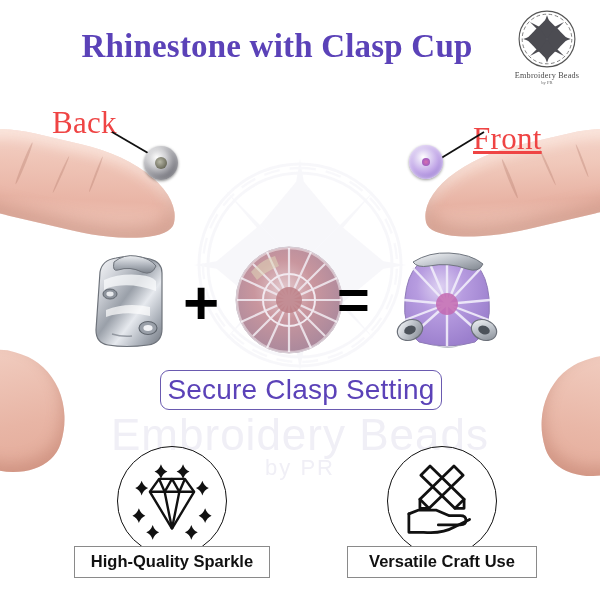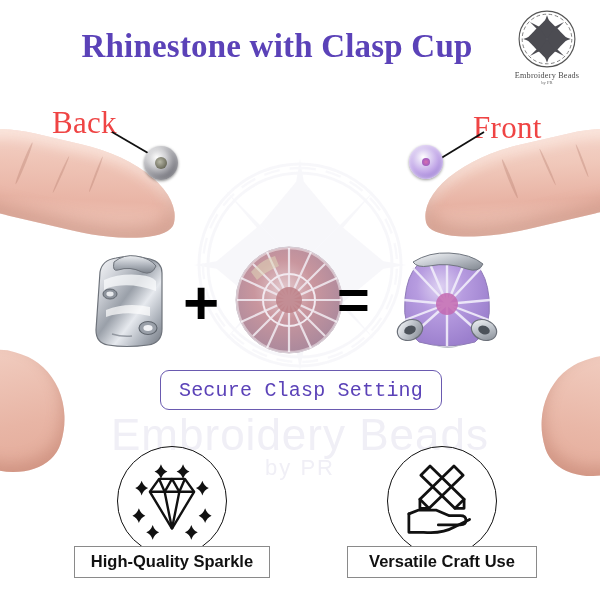--- a/index.html
+++ b/index.html
@@ -49,21 +49,21 @@
     box-shadow:inset 6px -8px 14px rgba(182,118,100,.4);
   }
   .crease{position:absolute;background:rgba(176,118,102,.33);border-radius:50%;}
 
   
   .callout-label{
     position:absolute;font-family:"Liberation Serif", serif;font-size:31px;
     color:#ef4444;letter-spacing:.3px;white-space:nowrap;
   }
   #label-back{left:52px;top:105px;}
-  #label-front{left:473px;top:110px;}
+  #label-front{left:473px;top:121px;text-decoration:underline;}
   .leader{position:absolute;overflow:visible;}
 
   
   .mini-bead{position:absolute;border-radius:50%;}
   #bead-back-mini{
     left:144px;top:146px;width:34px;height:34px;
     background:radial-gradient(circle at 38% 34%,#fdfdfd 0%,#cfcfd2 30%,#8e8e95 58%,#5e5e66 80%,#3b3b42 100%);
     box-shadow:0 1px 3px rgba(0,0,0,.45), inset 0 0 5px rgba(255,255,255,.55);
   }
   #bead-back-mini::after{
@@ -93,21 +93,21 @@
   
   #finished-bead{position:absolute;left:395px;top:248px;width:104px;height:104px;}
 
   
   #secure-box{
     position:absolute;left:160px;top:370px;width:282px;height:40px;
     border:1.6px solid #6a5ab0;border-radius:9px;background:rgba(255,255,255,.35);
     display:flex;align-items:center;justify-content:center;box-sizing:border-box;
   }
   #secure-box .txt{
-    font-family:Liberation Mono, monospace;font-size:20px;color:#5b42b8;letter-spacing:.2px;
+    font-family:Liberation Sans, sans-serif;font-size:28px;color:#5b42b8;letter-spacing:.2px;
   }
 
   
   #page-title{
     position:absolute;left:0;top:28px;width:600px;text-align:center;
     font-family:"Liberation Serif", serif;font-weight:700;font-size:33px;
     color:#5b42b8;letter-spacing:.2px;padding-right:46px;box-sizing:border-box;
   }
 
   

